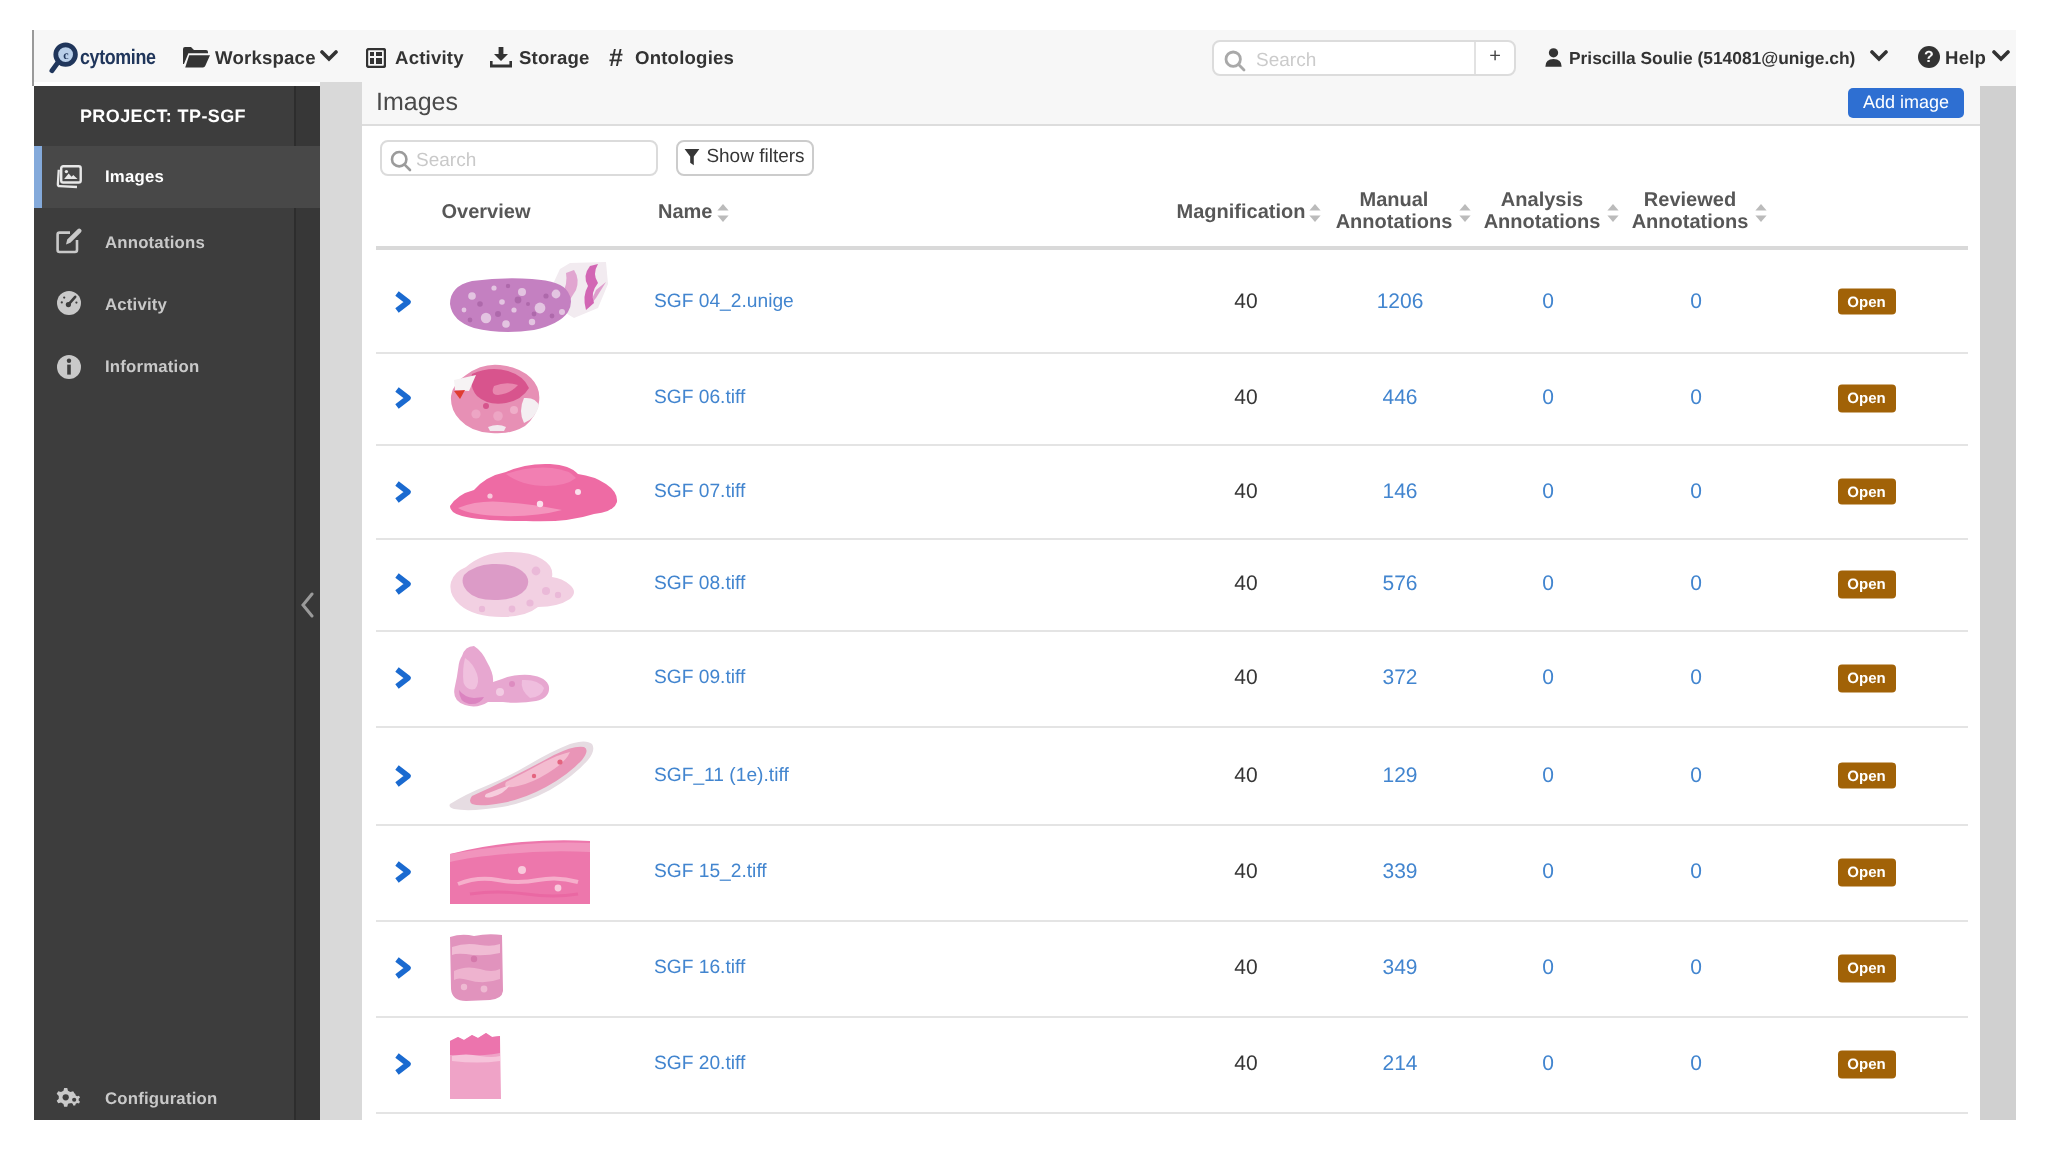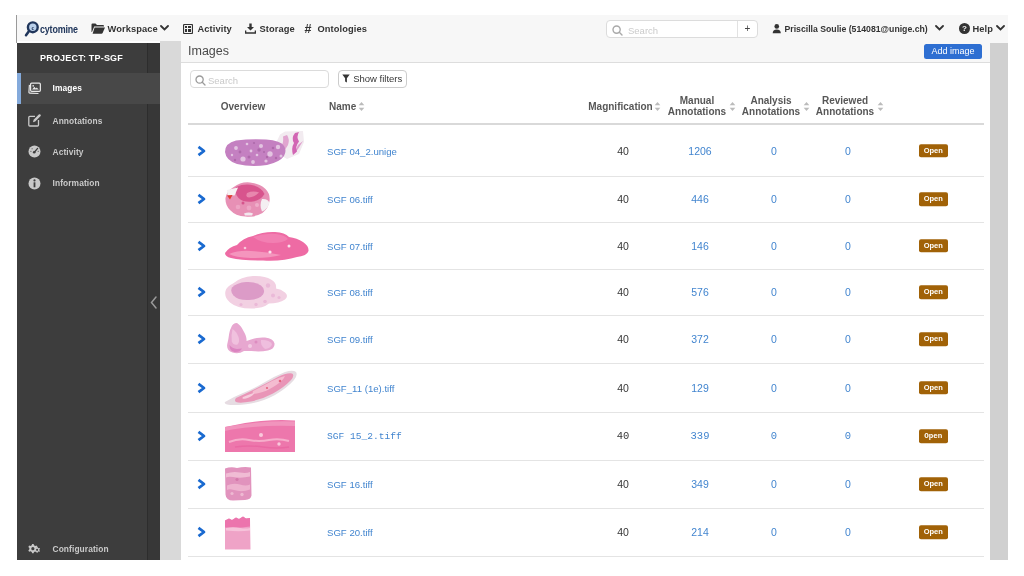--- a/index.html
+++ b/index.html
@@ -359,21 +359,21 @@
     <circle cx="57" cy="12" r="1.3" fill="#e4647f"></circle>
       <circle cx="44" cy="19" r="1.1" fill="#e4647f"></circle>
   </svg>
   <span class="nm">SGF_11 (1e).tiff</span>
     <span class="v40">40</span>
     <span class="c1">129</span>
     <span class="c2">0</span>
     <span class="c3">0</span>
     <span class="open">Open</span>
 </div>
-<div class="row" style="top:412px;height:48px;font-family:Liberation Mono, monospace;">
+<div class="row" style="top:412px;height:48px;">
   <svg class="chev" viewBox="0 0 10 12">
       <path d="M2.5 1.8 L8 6 L2.5 10.2" stroke="#1a6ad0" stroke-width="2.8" fill="none" stroke-linejoin="round"></path>
     </svg>
   <svg class="thumb" width="74" height="36" viewBox="0 0 74 36">
     <path d="M2 9 Q20 4.5 38 3 Q56 1.5 72 2.5 L72 34 L2 34 Z" fill="#ed77ac"></path>
     <path d="M2 9 Q24 5 48 3.5 Q62 3 72 3.5 L72 8 Q50 7 30 9 Q12 10.5 2 13 Z" fill="#f194bd"></path>
     <path d="M6 24 Q16 20 26 22 Q36 24 46 22 Q56 20 66 23" stroke="#f6aecb" stroke-width="2" fill="none"></path>
     <path d="M12 29 Q26 27 40 29 Q54 31 66 29" stroke="#e85f9c" stroke-width="1.4" fill="none" opacity="0.6"></path>
     <circle cx="38" cy="17" r="2" fill="#f9c9dc"></circle>
       <circle cx="56" cy="26" r="1.7" fill="#f9c9dc"></circle>

